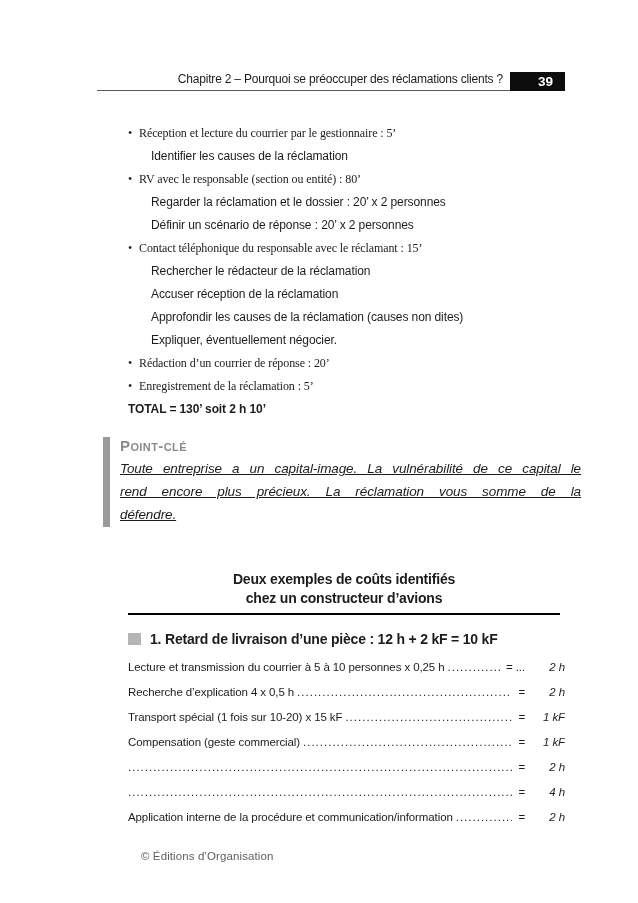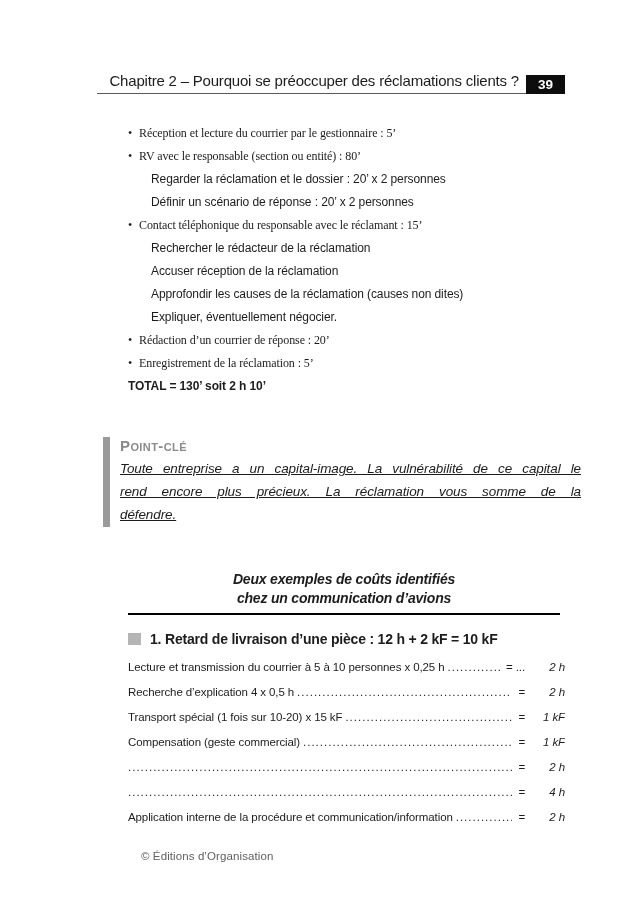--- a/index.html
+++ b/index.html
@@ -14,28 +14,28 @@
   .page { position: absolute; inset: 0; background: #fff; }
 
   
   .header {
     position: absolute; top: 72px; left: 97px; right: 73px;
     display: flex; align-items: flex-end; justify-content: flex-end;
     border-bottom: 1px solid #5a5a5a;
     padding-bottom: 3px;
   }
   .header-title {
-    font-size: 15px; letter-spacing: -0.2px;
+    font-size: 12px; letter-spacing: -0.2px;
     padding-right: 7px; padding-bottom: 1px;
     white-space: nowrap;
   }
   .page-number-box {
     background: #0d0d0d; color: #ffffff;
     font-weight: bold; font-size: 13.5px;
-    padding: 2px 12px 1px 12px;
+    padding: 2px 12px 1px 28px;
     margin-bottom: -4px;
     line-height: 16px;
   }
 
   
   .process-list {
     position: absolute; top: 122px; left: 128px; right: 73px;
     font-size: 12px; line-height: 23px; letter-spacing: -0.1px;
   }
   .li { white-space: nowrap; }
@@ -70,21 +70,21 @@
     text-align: justify;
     word-spacing: 4.5px;
     letter-spacing: -0.1px;
     text-decoration: underline;
   }
 
   
   .example-heading {
     position: absolute; top: 570px; left: 128px; right: 78px;
     text-align: center;
-    font-weight: bold; font-style: italic;
+    font-weight: bold; 
     font-size: 14px; line-height: 19px;
     letter-spacing: -0.2px;
     border-bottom: 2px solid #000;
     padding-bottom: 5px;
   }
   .subsection {
     position: absolute; top: 631px; left: 128px; right: 73px;
     display: flex; align-items: center;
   }
   .square-marker {
@@ -130,41 +130,42 @@
 
 <div class="page">
 
   <div class="header">
     <div class="header-title">Chapitre 2 – Pourquoi se préoccuper des réclamations clients ?</div>
     <div class="page-number-box">39</div>
   </div>
 
   <div class="process-list">
     <div class="li bullet"><span>Réception et lecture du courrier par le gestionnaire : 5’</span></div>
+    <div class="li sub"><span>Identifier les causes de la réclamation</span></div>
     <div class="li bullet"><span>RV avec le responsable (section ou entité) : 80’</span></div>
     <div class="li sub"><span>Regarder la réclamation et le dossier : 20’ x 2 personnes</span></div>
     <div class="li sub"><span>Définir un scénario de réponse : 20’ x 2 personnes</span></div>
     <div class="li bullet"><span>Contact téléphonique du responsable avec le réclamant : 15’</span></div>
     <div class="li sub"><span>Rechercher le rédacteur de la réclamation</span></div>
     <div class="li sub"><span>Accuser réception de la réclamation</span></div>
     <div class="li sub"><span>Approfondir les causes de la réclamation (causes non dites)</span></div>
     <div class="li sub"><span>Expliquer, éventuellement négocier.</span></div>
     <div class="li bullet"><span>Rédaction d’un courrier de réponse : 20’</span></div>
     <div class="li bullet"><span>Enregistrement de la réclamation : 5’</span></div>
     <div class="total-line">TOTAL = 130’ soit 2 h 10’</div>
   </div>
 
   <div class="key-point">
     <div class="key-point-heading">Point-clé</div>
     <div class="key-point-text">Toute entreprise a un capital-image. La vulnérabilité de ce capital le rend encore plus précieux. La réclamation vous somme de la défendre.</div>
   </div>
 
   <div class="example-heading">
     <div>Deux exemples de coûts identifiés</div>
-    <div>chez un communication d’avions</div>
+    <div>chez un constructeur d’avions</div>
   </div>
 
   <div class="subsection">
     <span class="square-marker"></span>
     <span class="subsection-title">1. Retard de livraison d’une pièce : 12 h + 2 kF = 10 kF</span>
   </div>
 
   <div class="cost-table">
     <div class="cost-row">
       <span class="cost-label">Lecture et transmission du courrier à 5 à 10 personnes x 0,25 h</span>

